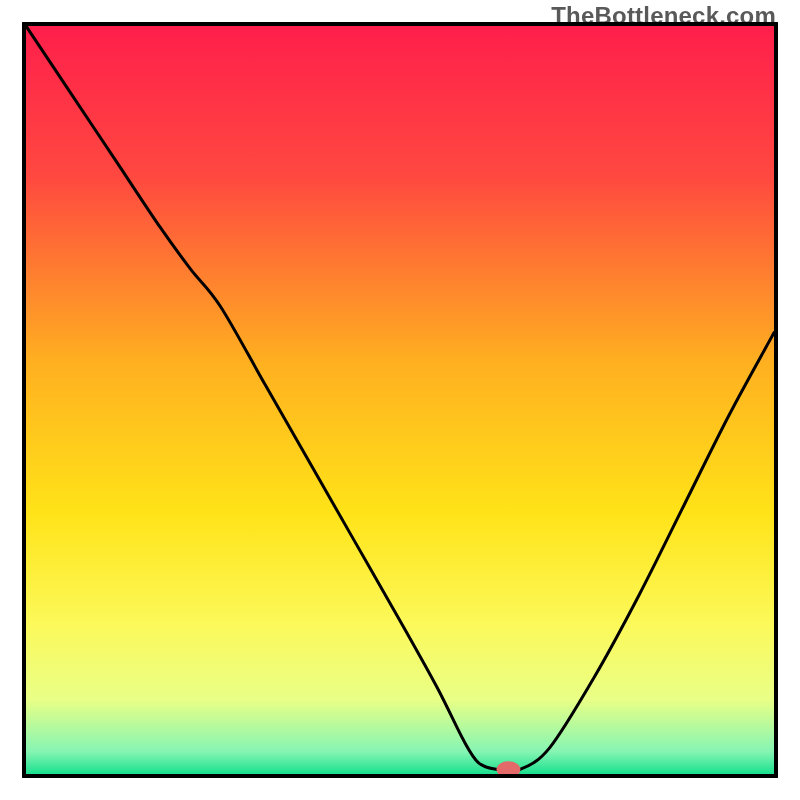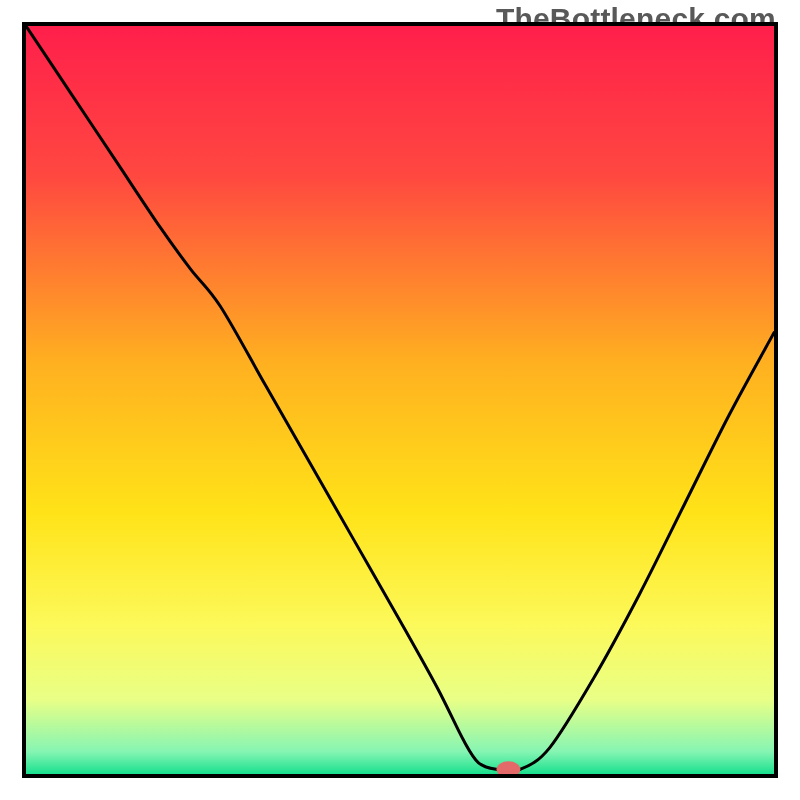--- a/index.html
+++ b/index.html
@@ -28,21 +28,21 @@
   }
   .plot-svg {
     width: 100%;
     height: 100%;
     display: block;
   }
   .watermark {
     position: absolute;
     top: 2px;
     right: 24px;
-    font-size: 30px;
+    font-size: 24px;
     font-weight: 600;
     color: #595959;
     letter-spacing: 0.2px;
   }
 </style>
 </head>
 <body>
 
 <div class="frame">
   <div class="watermark">TheBottleneck.com</div>

